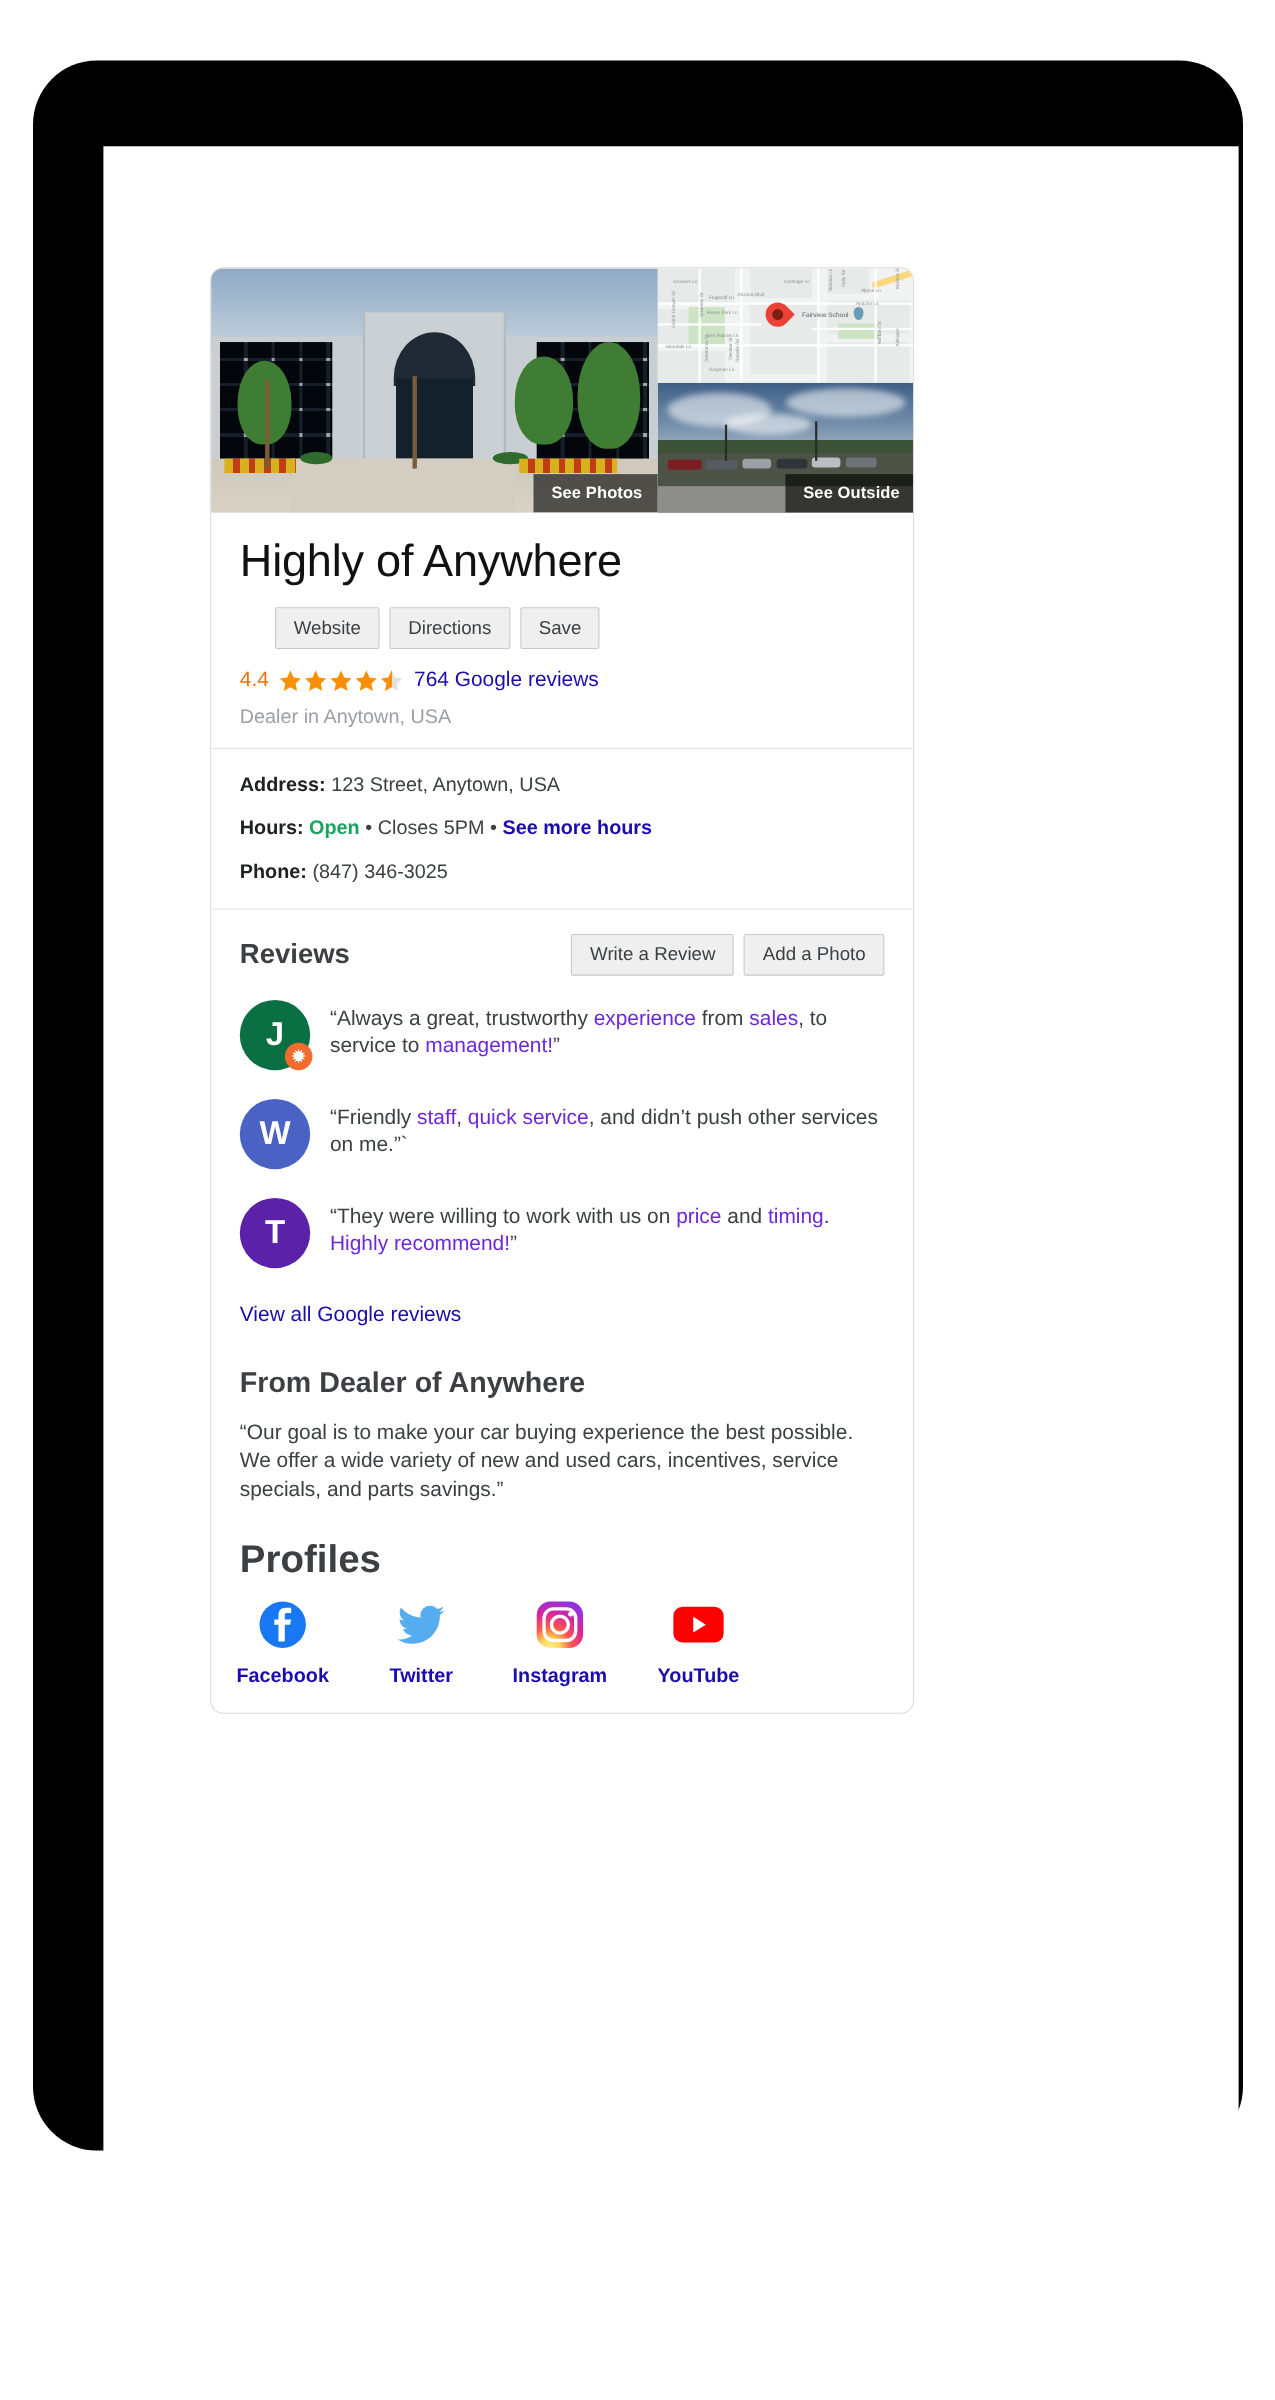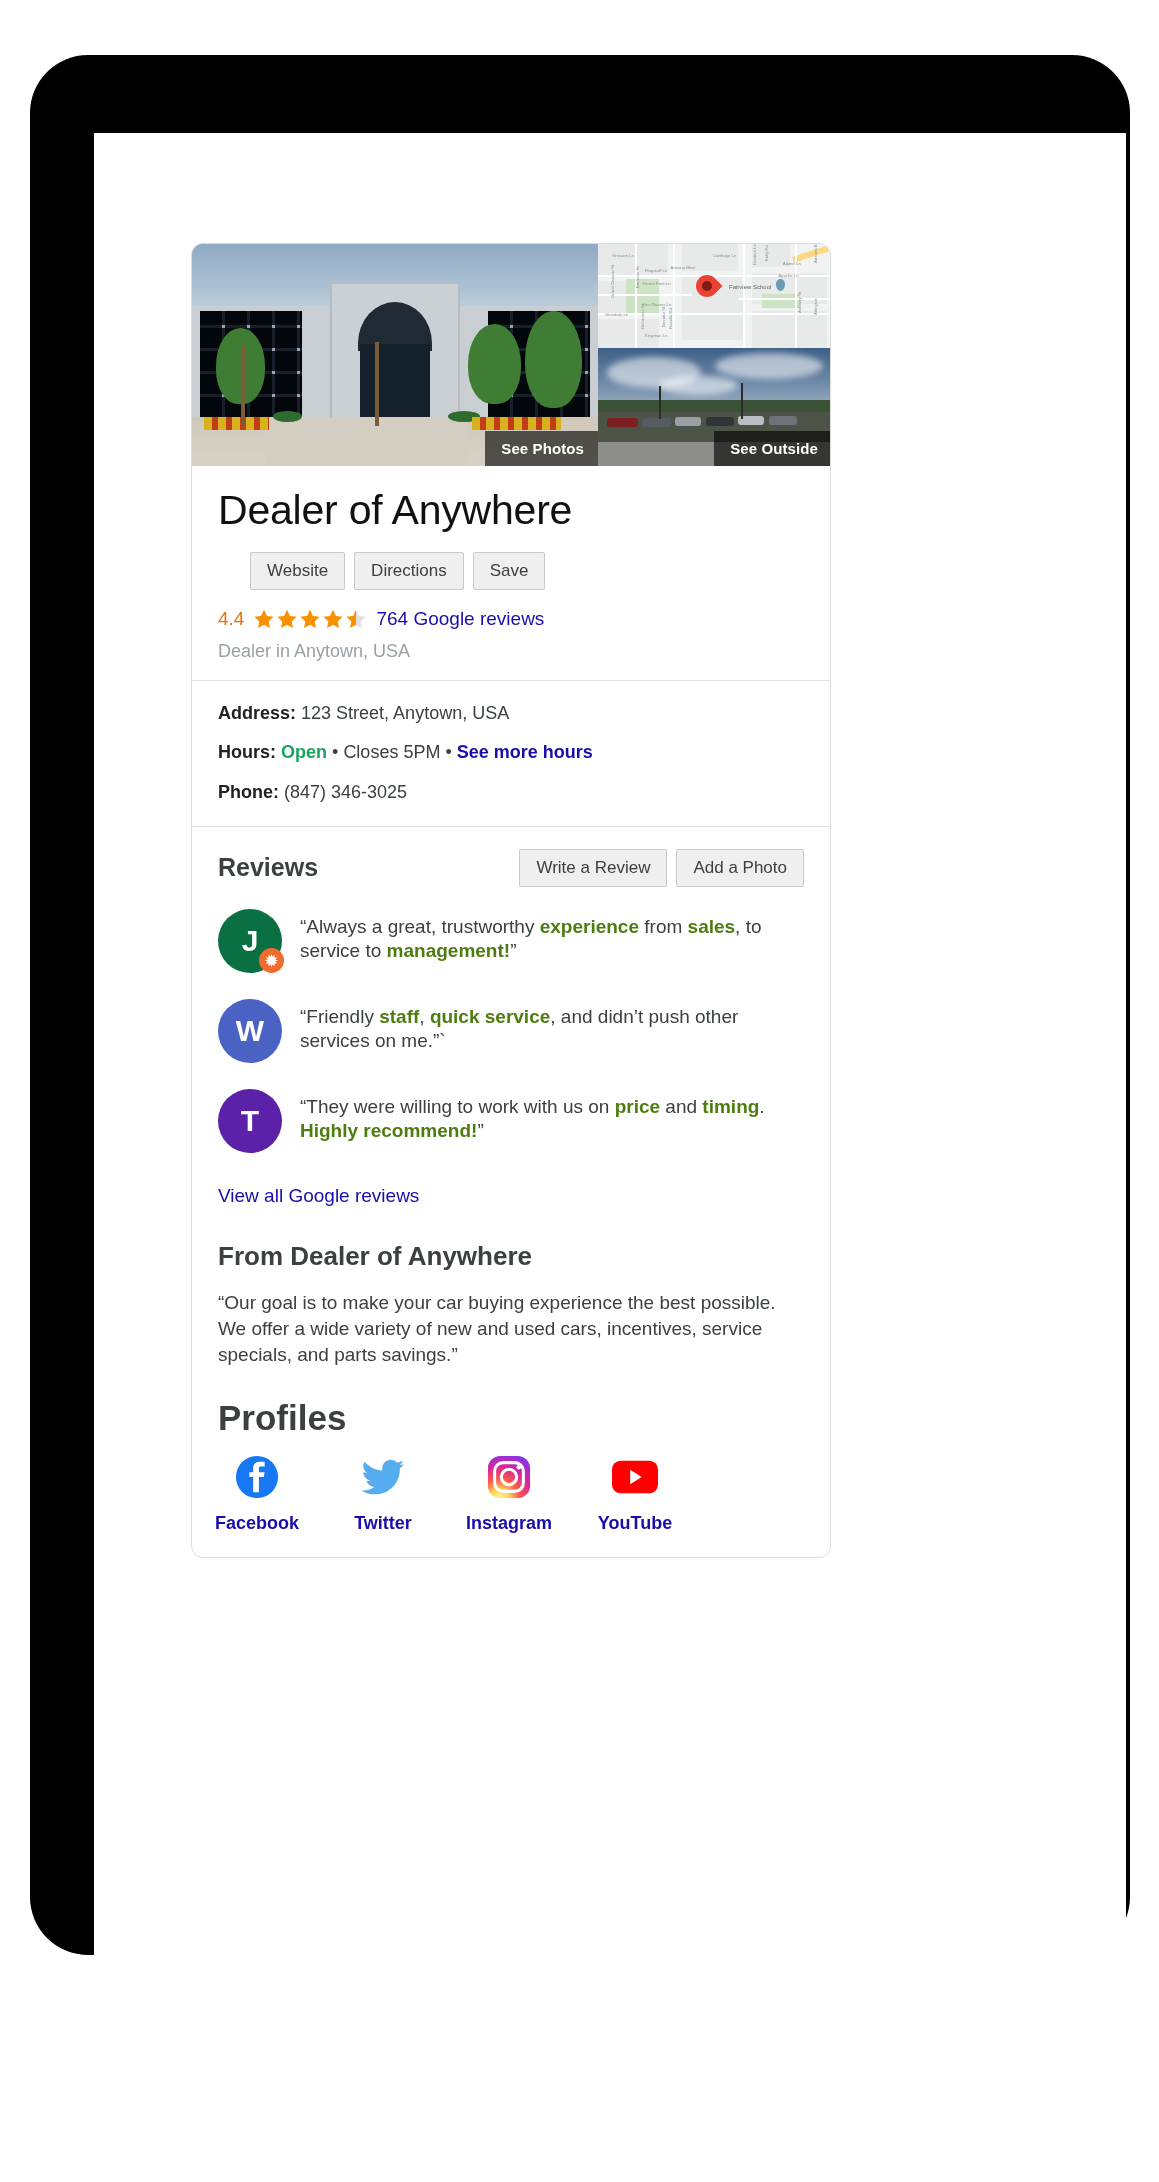--- a/index.html
+++ b/index.html
@@ -158,21 +158,21 @@
     display:flex; align-items:center; justify-content:center;
     color:#ffffff; font-size:30px; font-weight:bold;
   }
   .badge {
     position:absolute; right:-2px; bottom:0px;
     width:25px; height:25px; border-radius:50%;
     background:#ef6c2e; display:flex; align-items:center; justify-content:center;
     color:#fff; font-size:15px; line-height:1;
   }
   .rev-text { font-size:19px; color:#3c4043; line-height:1.3; padding-top:6px; }
-  .rev-text b { color:#4d7c0f; font-weight:bold; }
+  .rev-text b { color:#6d28d9; font-weight:normal; }
   .viewall { display:inline-block; color:#1a0dab; font-size:19px; margin: 6px 0 34px 0; cursor:pointer; }
 
   
   .fromd { padding: 0 26px 0 26px; }
   .fromd .h2 { font-size:26px; margin-bottom:18px; }
   .fromd p { font-size:19px; color:#3c4043; line-height:1.38; }
 
   
   .profiles { padding: 30px 26px 26px 26px; }
   .profiles .h2 { font-size:35px; margin-bottom:16px; }
@@ -281,21 +281,21 @@
               <div class="sv-car" style="left:73%;bottom:35%;width:12%;background:#6d7378;"></div>
               <div class="sv-light" style="left:26%;bottom:40%;height:28%;"></div>
               <div class="sv-light" style="left:61%;bottom:40%;height:30%;"></div>
               <div class="media-cap">See Outside</div>
             </div>
 
           </div>
         </div>
 
         <div class="head">
-          <div class="biz-title">Dealer of Anywhere</div>
+          <div class="biz-title">Highly of Anywhere</div>
 
           <div class="btn-row">
             <button class="btn">Website</button>
             <button class="btn">Directions</button>
             <button class="btn">Save</button>
           </div>
 
           <div class="rating-row">
             <span class="rating-num">4.4</span>
             <span class="stars">

